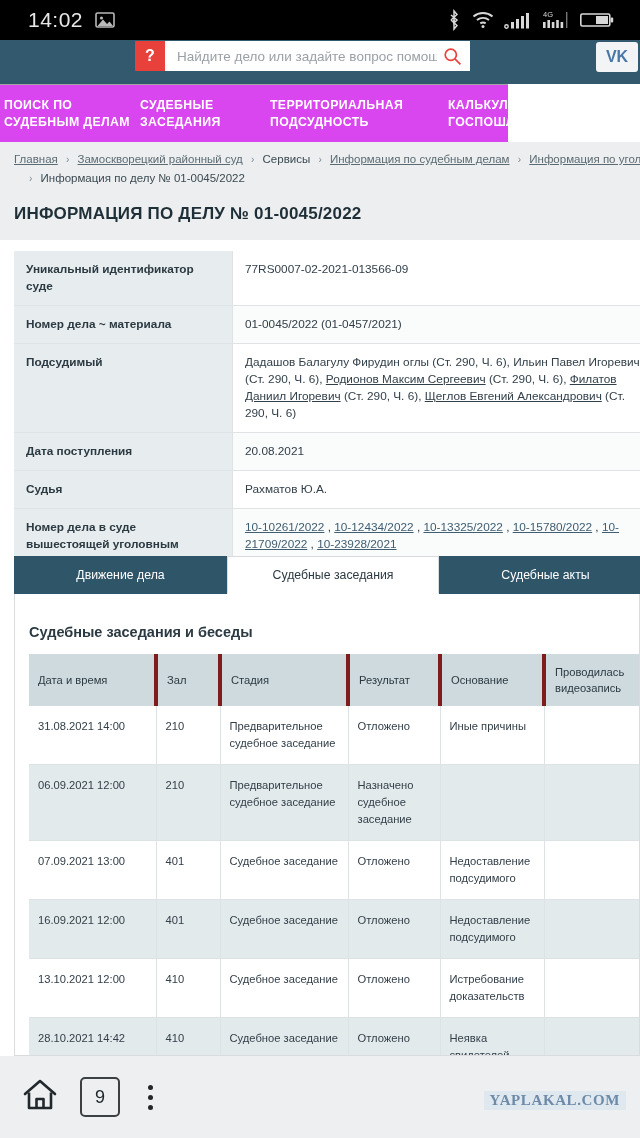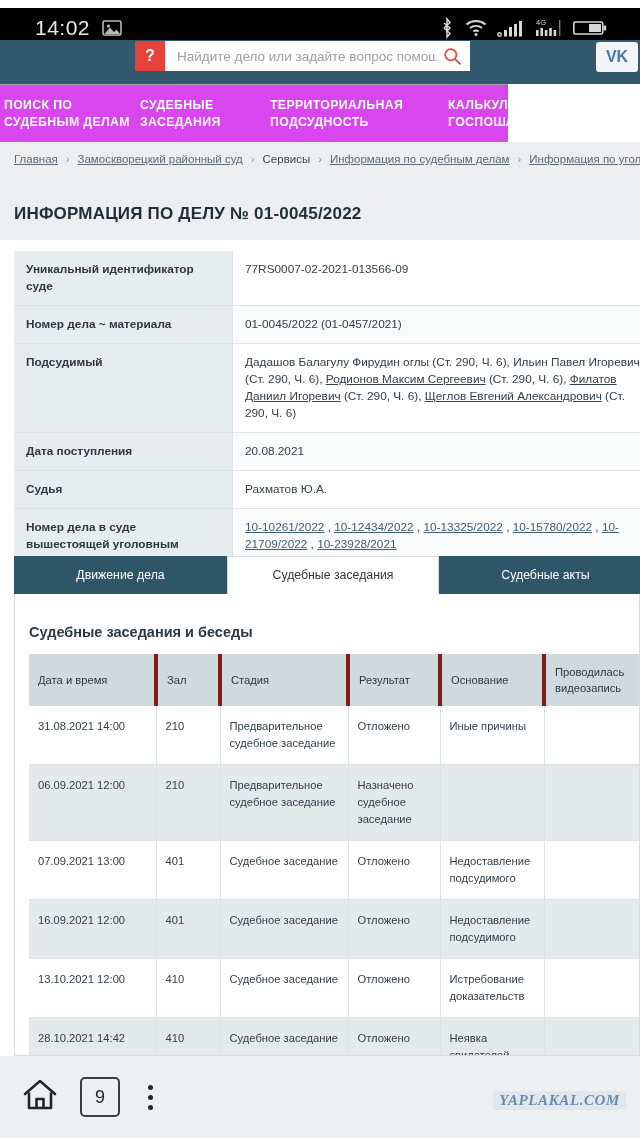--- a/index.html
+++ b/index.html
@@ -12,27 +12,27 @@
     height: 1138px;
     position: relative;
     overflow: hidden;
     font-family: "Liberation Sans", sans-serif;
     -webkit-font-smoothing: antialiased;
   }
 
   
   .statusbar {
     position: absolute;
-    top: 8px; left: 0;
+    top: 0; left: 0;
     width: 640px; height: 40px;
     background: #000000;
     display: flex;
     align-items: center;
     box-sizing: border-box;
-    padding: 0 27px;
+    padding: 0 20px;
   }
   .status-time {
     color: #e8e8e8;
     font-size: 21px;
     letter-spacing: 0.5px;
     margin-left: 8px;
     font-family: "Liberation Sans", sans-serif;
   }
   .status-left-icons {
     display: flex; align-items: center; gap: 8px; margin-left: 12px;
@@ -376,21 +376,20 @@
     position: absolute;
     right: 14px; bottom: 28px;
     background: #dfe7ef;
     color: #6d8ba8;
     font-size: 15px;
     font-weight: bold;
     letter-spacing: 0.6px;
     padding: 1px 6px;
     font-family: "Liberation Serif", serif;
     pointer-events: none;
-    font-style: italic;
   }
 </style>
 </head>
 <body>
 
 <div class="statusbar">
   <div class="status-time">14:02</div>
   <div class="status-left-icons">
     <span>
       <svg class="svg-ic" width="20" height="20" viewBox="0 0 20 20">
@@ -479,20 +478,24 @@
     <span class="bc-link">Главная</span>
     <span class="bc-sep">›</span>
     <span class="bc-link">Замоскворецкий районный суд</span>
     <span class="bc-sep">›</span>
     <span class="bc-cur">Сервисы</span>
     <span class="bc-sep">›</span>
     <span class="bc-link">Информация по судебным делам</span>
     <span class="bc-sep">›</span>
     <span class="bc-link">Информация по уголовным делам первой инстанции</span>
   </span>
+  <div class="bc-row2">
+    <span class="bc-sep">›</span>
+    <span class="bc-cur">Информация по делу № 01-0045/2022</span>
+  </div>
 </div>
 
 <div class="page-title-bar">
   <div class="page-title">
     <span>ИНФОРМАЦИЯ ПО ДЕЛУ</span>
     <span class="lite">№</span>
     <span>01-0045/2022</span>
   </div>
 </div>
 

